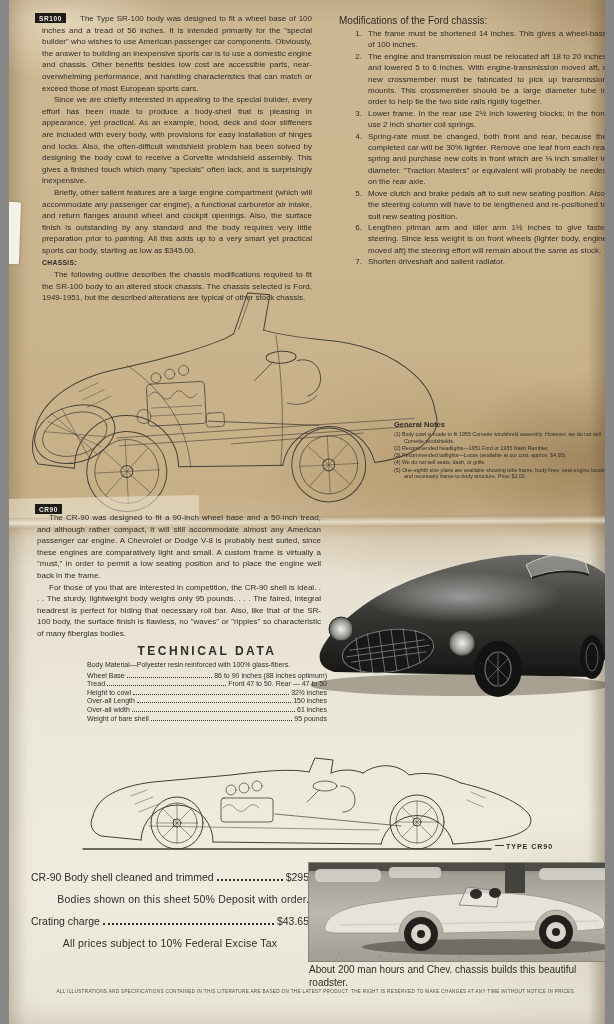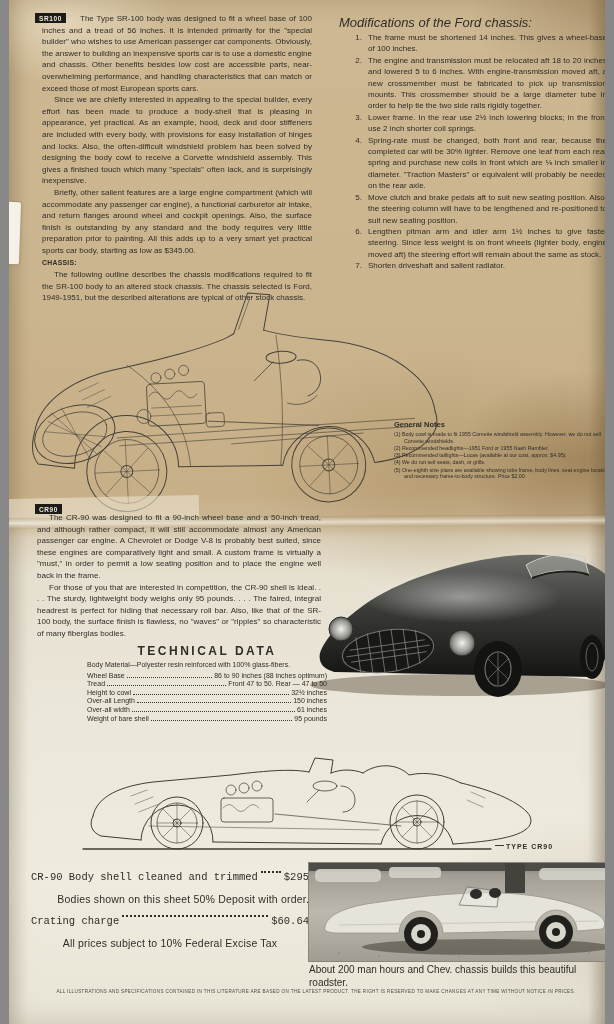--- a/index.html
+++ b/index.html
@@ -22,38 +22,38 @@
   
   .badge{position:absolute;background:#1d1b18;color:#f0eadd;font-size:6.5px;font-weight:bold;
     letter-spacing:.6px;padding:1.5px 4px 1px;line-height:7px;}
   
   .col{font-size:8px;line-height:11.6px;text-align:justify;}
   .col p{margin:0;text-indent:12px;}
   .col p.first{text-indent:38px;}
   .chassis-head{font-size:6.8px;font-weight:bold;letter-spacing:.3px;margin-top:1px;}
   .chassis-text{margin:0;text-indent:10px;}
   
-  .mods-title{font-size:13px;margin-bottom:2px;font-style:italic;}
+  .mods-title{font-size:10px;margin-bottom:2px;}
   .mod-item{display:flex;font-size:8px;line-height:11.4px;margin-left:10px;}
   .mod-num{flex:none;width:13px;text-align:right;margin-right:6px;}
   .mod-text{flex:1;text-align:justify;}
   
   .gn-title{font-size:7.5px;font-weight:bold;margin-bottom:2px;}
   .gn-item{font-size:5.3px;line-height:6.7px;padding-left:10px;text-indent:-10px;margin-bottom:.5px;}
   
   .td-title{font-size:12px;font-weight:bold;letter-spacing:2.5px;text-align:center;margin-bottom:3px;}
   .td-material{font-size:7px;line-height:8.6px;margin-bottom:2px;}
   .td-row{display:flex;align-items:baseline;font-size:7px;line-height:8.6px;}
   .td-leader{flex:1;border-bottom:1px dotted #3a3832;margin:0 2px 1.5px;min-width:8px;}
   
   .type-label{font-size:7px;font-weight:bold;letter-spacing:1px;}
   .type-dash{display:inline-block;width:9px;height:1px;background:#3a3832;vertical-align:3px;margin-right:2px;}
   
   .price-block{font-size:10.5px;line-height:12px;}
-  .price-row{display:flex;align-items:flex-start;margin-bottom:10px;font-family:Liberation Mono, monospace;}
+  .price-row{display:flex;align-items:flex-end;margin-bottom:10px;}
   .price-leader{flex:1;border-bottom:2px dotted #2f2d28;margin:0 3px 2px;}
   .price-note{margin-bottom:10px;letter-spacing:.2px;text-align:right;}
   .price-tax{text-align:center;letter-spacing:.2px;}
   
   .caption{font-size:10px;line-height:13px;}
   .footer{font-size:4.6px;letter-spacing:.35px;text-align:center;color:#4f4c44;}
   
   .fold-band{position:absolute;left:0;top:516px;width:620px;height:11px;transform:rotate(-.35deg);
     background:linear-gradient(180deg,rgba(120,95,60,.20),rgba(255,255,248,.55) 55%,rgba(160,140,105,.22));}
   .tear-patch{position:absolute;left:-4px;top:202px;width:15px;height:62px;background:#f4f1e8;
@@ -286,21 +286,21 @@
   <div class="abs price-block" style="left:22px;top:871px;width:278px;">
     <div class="price-row">
       <span>CR-90 Body shell cleaned and trimmed</span>
       <span class="price-leader"></span>
       <span>$295</span>
     </div>
     <div class="price-note">Bodies shown on this sheet 50% Deposit with order.</div>
     <div class="price-row">
       <span>Crating charge</span>
       <span class="price-leader"></span>
-      <span>$60.64</span>
+      <span>$43.65</span>
     </div>
     <div class="price-tax">All prices subject to 10% Federal Excise Tax</div>
   </div>
 
   <div class="photo-frame">
     <svg width="312" height="98" viewBox="0 0 312 98">
       <defs>
         <linearGradient id="phG" x1="0" y1="0" x2="0" y2="1">
           <stop offset="0" stop-color="#76736c"></stop>
             <stop offset="0.12" stop-color="#a29e94"></stop>

